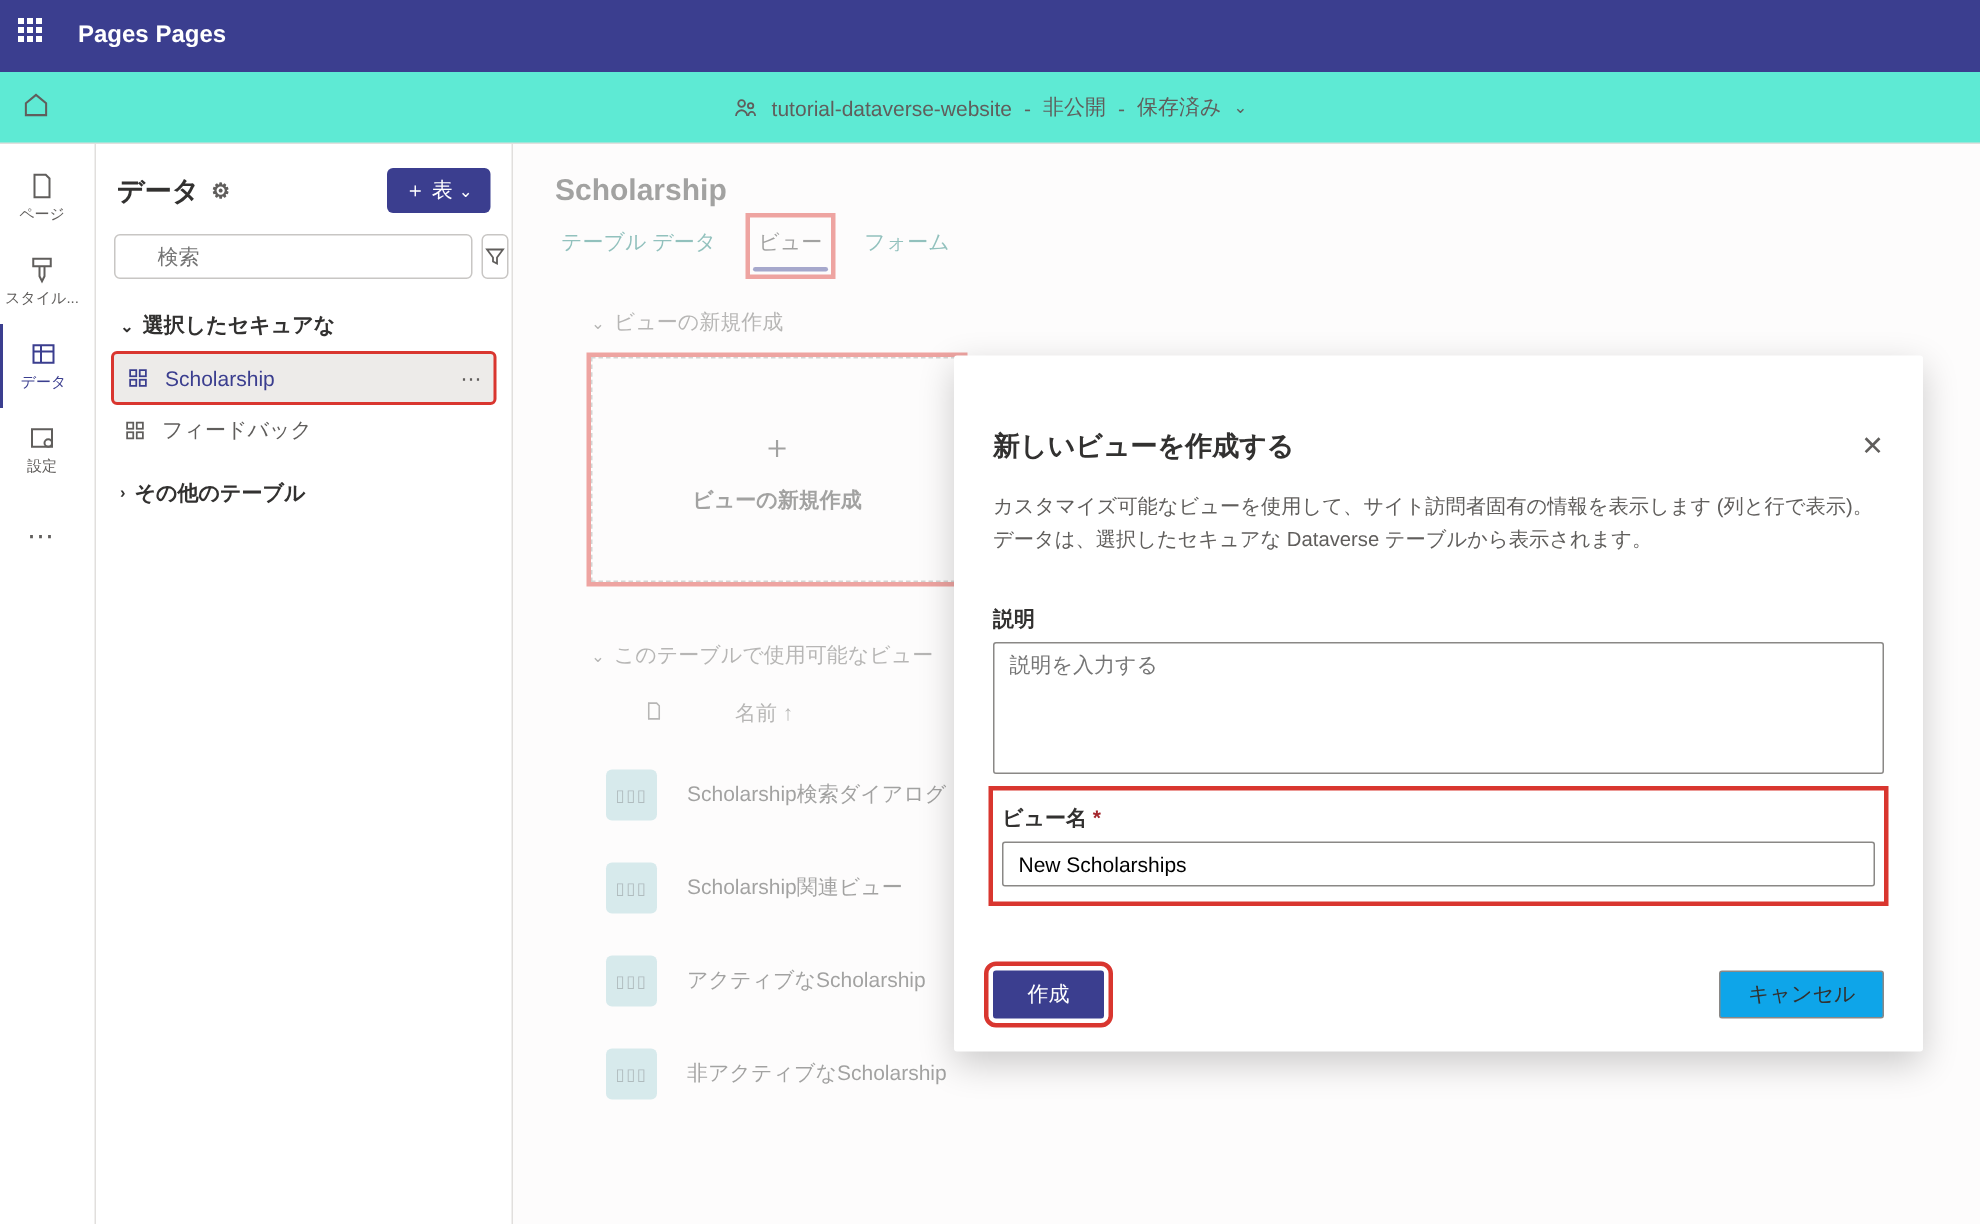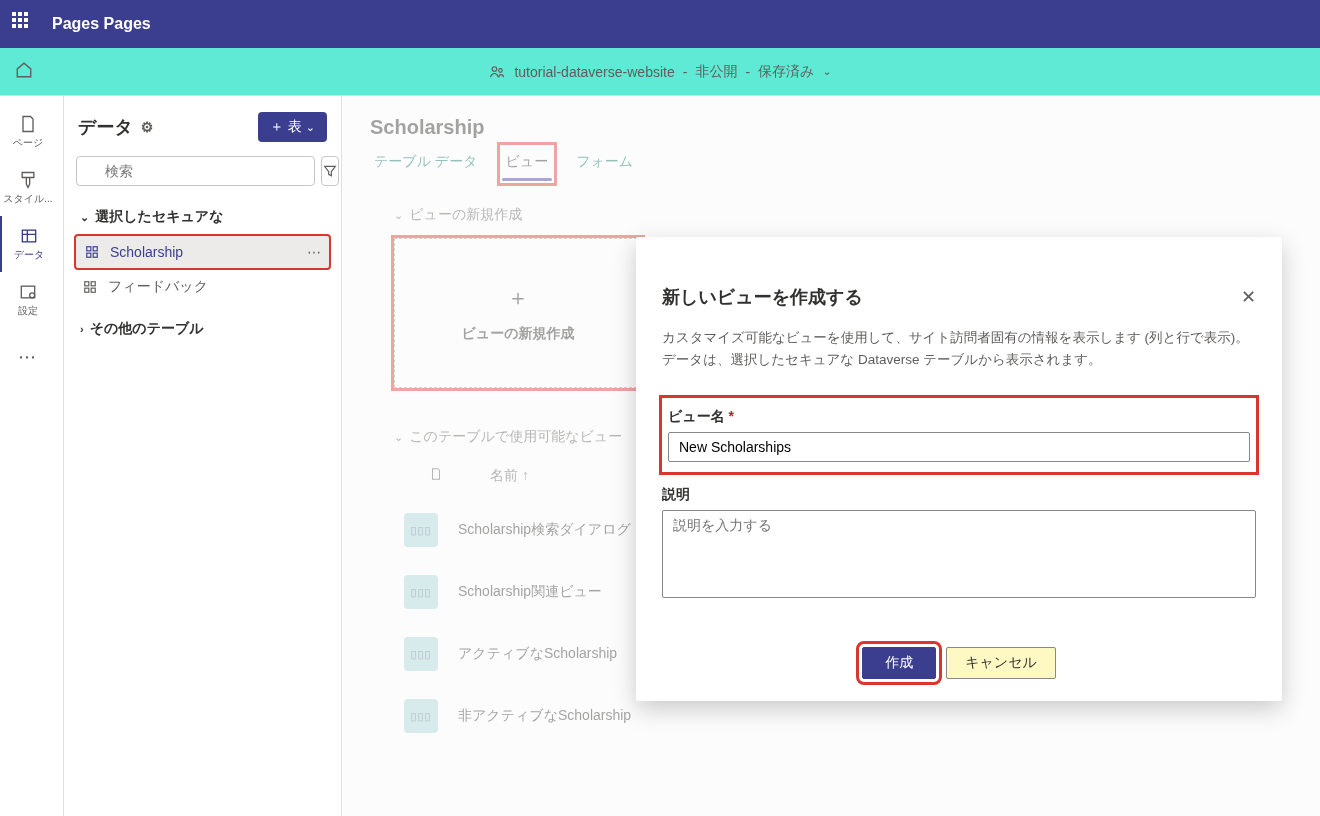--- a/index.html
+++ b/index.html
@@ -230,28 +230,28 @@
   .req { color:#a4262c; }
   .text-input {
     width:100%; border:1px solid #8a8886; border-radius:2px;
     padding: 6px 10px; font-size:14px;
   }
   .textarea {
     width:100%; border:1px solid #8a8886; border-radius:2px;
     padding: 6px 10px; font-size:14px; height: 88px; resize:none;
     color:#605e5c;
   }
-  .dialog-footer { display:flex; justify-content:center; gap:10px; margin-top: 46px;}
+  .dialog-footer { display:flex; justify-content:space-between; gap:10px; margin-top: 46px;}
   .btn-primary {
     background:#3b3e8f; color:#fff; border:1px solid #3b3e8f;
     padding: 6px 22px; font-size:14px; cursor:pointer; border-radius:2px;
     outline: 3px solid #d9362f; outline-offset: 3px;
   }
   .btn-secondary {
-    background:#fef9c3; color:#323130; border:1px solid #8a8886;
+    background:#0ea5e9; color:#323130; border:1px solid #8a8886;
     padding: 6px 18px; font-size:14px; cursor:pointer; border-radius:2px;
   }
 
   .chev { font-size: 11px; }
 </style>
 </head>
 <body>
 
 <div class="app-header">
   <div class="waffle-icon">
@@ -442,29 +442,29 @@
   </div>
 </div>
 
 <div class="dialog">
   <div class="dialog-header">
     <div class="dialog-title">新しいビューを作成する</div>
     <div class="close-x">✕</div>
   </div>
   <div class="dialog-desc">カスタマイズ可能なビューを使用して、サイト訪問者固有の情報を表示します (列と行で表示)。データは、選択したセキュアな Dataverse テーブルから表示されます。</div>
 
+  <div class="field-group no-outline">
+    <div class="field-label">説明</div>
+    <textarea class="textarea" placeholder="説明を入力する" style=""></textarea>
+  </div>
+
   <div class="field-group">
     <div class="field-label">
       <span>ビュー名</span> <span class="req">*</span>
     </div>
     <input class="text-input" value="New Scholarships" style="">
   </div>
 
-  <div class="field-group no-outline">
-    <div class="field-label">説明</div>
-    <textarea class="textarea" placeholder="説明を入力する" style=""></textarea>
-  </div>
-
   <div class="dialog-footer">
     <button class="btn-primary">作成</button>
     <button class="btn-secondary">キャンセル</button>
   </div>
 </div>
 
 </body></html>

